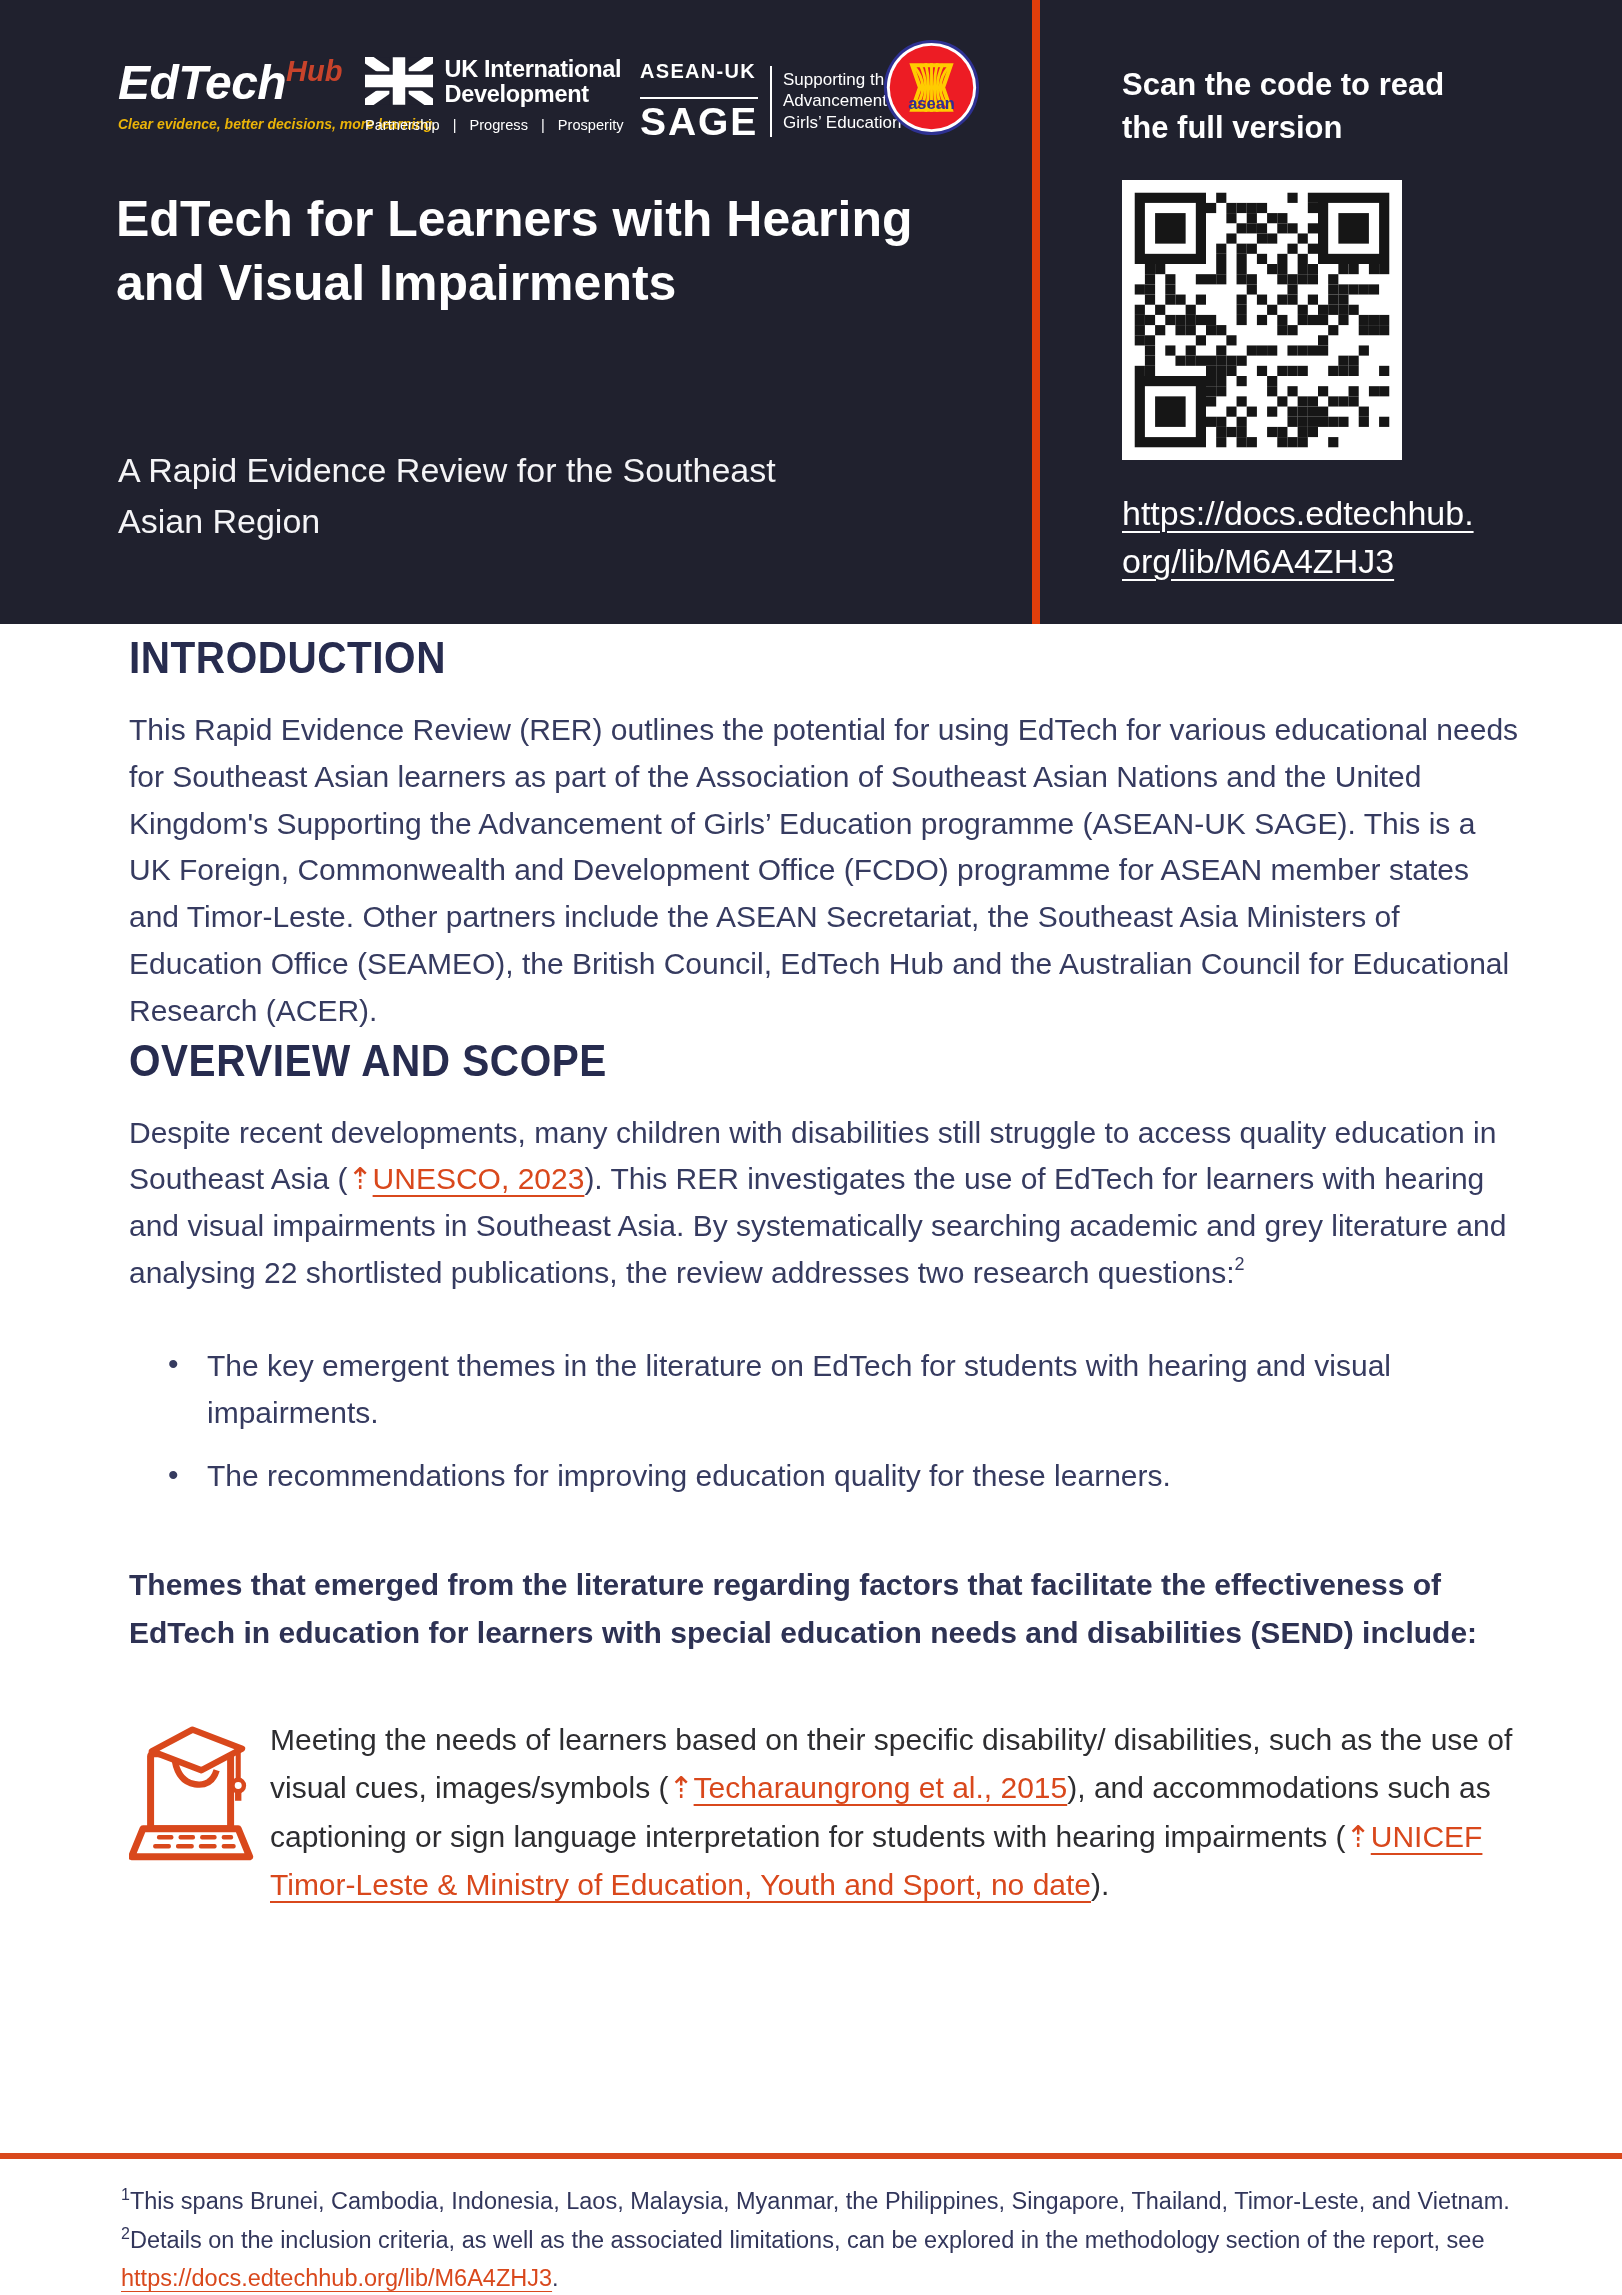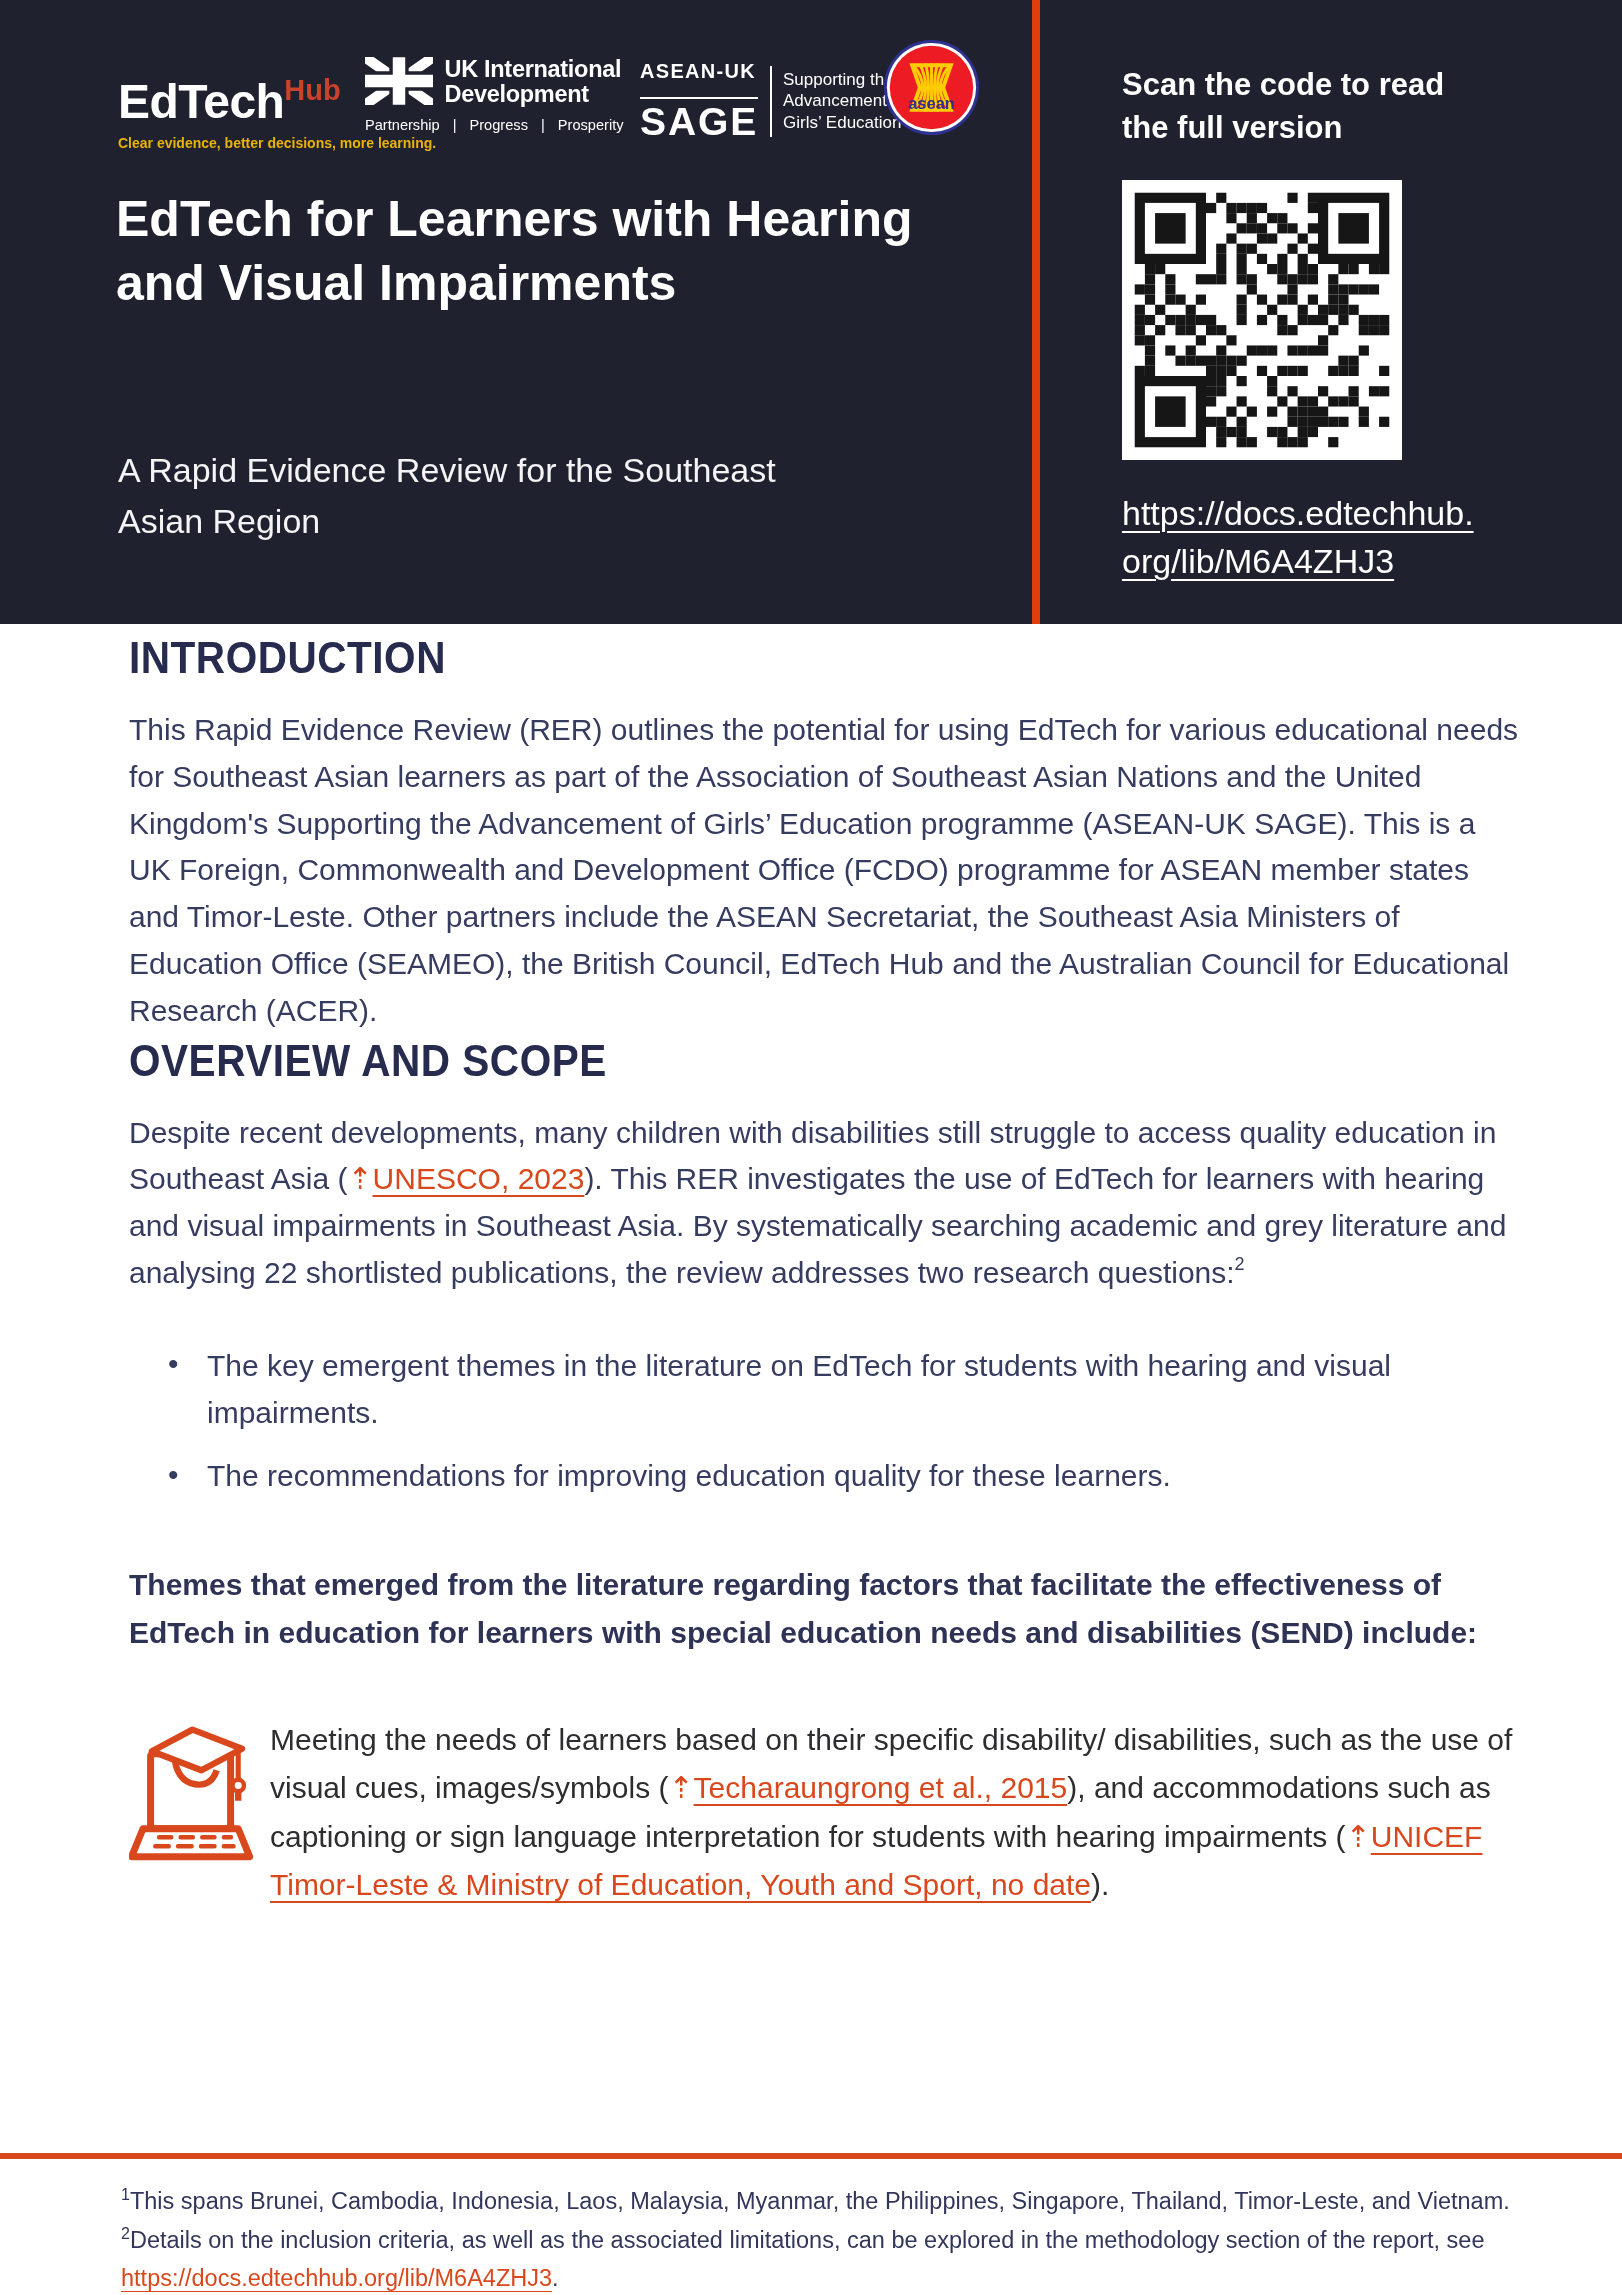--- a/index.html
+++ b/index.html
@@ -3,21 +3,21 @@
 <meta charset="utf-8">
 <style>
   html,body{margin:0;padding:0;background:#ffffff;}
   .page{position:relative;width:1623px;height:2295px;background:#ffffff;overflow:hidden;
         font-family:"Liberation Sans",sans-serif;}
 
   
   .header{position:absolute;left:0;top:0;width:1623px;height:624px;background:#20212E;color:#fff;}
   .vline{position:absolute;left:1032px;top:0;width:8.3px;height:624px;background:#E03E0B;}
 
-  .logo-edtech{position:absolute;left:118px;top:74px;}
+  .logo-edtech{position:absolute;left:118px;top:55px;font-style:italic;}
   .logo-edtech .word{font-size:48px;font-weight:bold;color:#fff;letter-spacing:-0.6px;line-height:1;}
   .logo-edtech .hub{font-size:29px;font-weight:bold;color:#C8432B;vertical-align:18px;letter-spacing:0;}
   .logo-edtech .tagline{font-size:14px;font-weight:bold;color:#eab308;margin-top:9px;letter-spacing:0;}
 
   .logo-ukdev{position:absolute;left:365px;top:57px;}
   .ukdev-row{display:flex;align-items:flex-start;}
   .ukflag{width:68px;height:48px;margin-right:11.5px;}
   .ukdev-name{font-size:23.5px;font-weight:bold;line-height:1.06;letter-spacing:-0.3px;}
   .ukdev-motto{font-size:14.6px;margin-top:10.2px;word-spacing:9px;color:#fff;text-align:right;}
 

